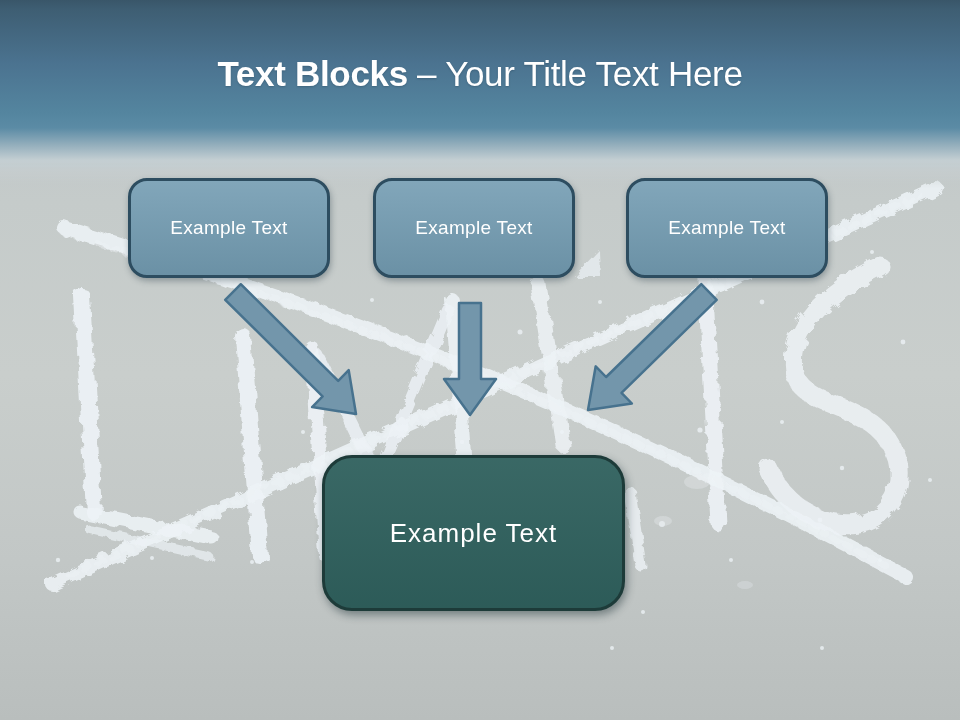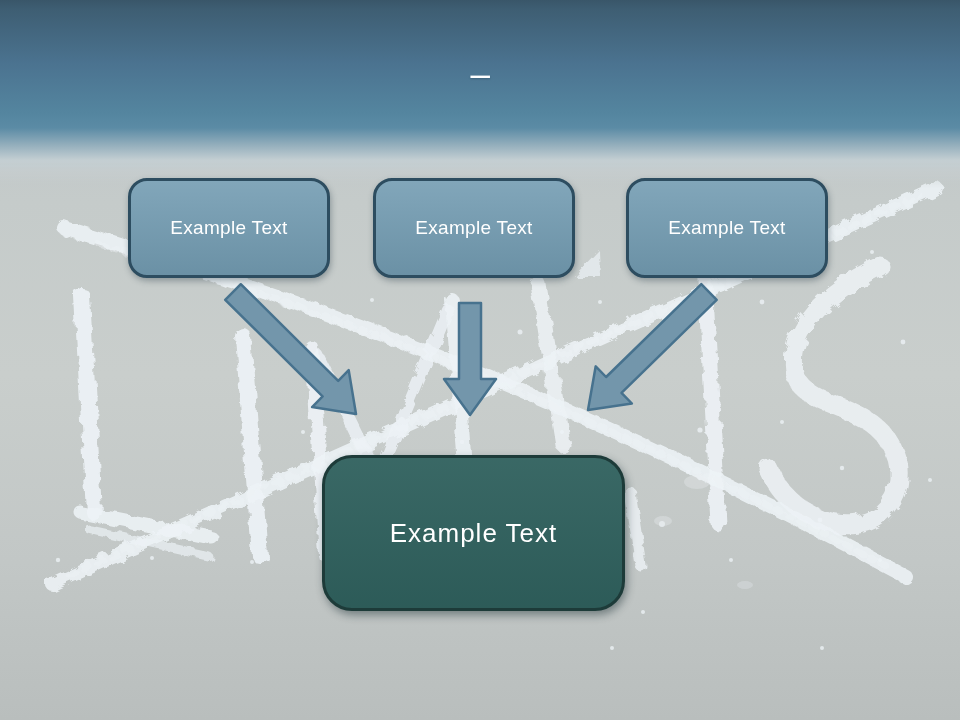--- a/index.html
+++ b/index.html
@@ -126,21 +126,23 @@
       <circle cx="930" cy="480" r="2"></circle>
       <ellipse cx="697" cy="482" rx="13" ry="7" opacity="0.4"></ellipse>
       <ellipse cx="663" cy="521" rx="9" ry="5" opacity="0.4"></ellipse>
       <ellipse cx="745" cy="585" rx="8" ry="4" opacity="0.35"></ellipse>
     </g>
   </svg>
 
   <div class="header"></div>
 
   <div class="title">
+    <span class="bold">Text Blocks</span>
     <span class="sep">–</span>
+    <span class="rest">Your Title Text Here</span>
   </div>
 
   <svg class="arrows" width="960" height="720" viewBox="0 0 960 720">
     <polygon class="arrow" points="240.8,284.2 338.2,380.8 348.7,370.1 356,414 312.1,407.1 322.6,396.4 225.2,299.8"></polygon>
     <polygon class="arrow" points="459,303 481,303 481,379 496,379 470,415 444,379 459,379"></polygon>
     <polygon class="arrow" points="701.3,284.1 606.1,377 595.7,366.3 588,410 631.9,403.5 621.5,392.8 716.7,299.9"></polygon>
   </svg>
 
   <div class="tbox tbox1">
     <span>Example Text</span>

